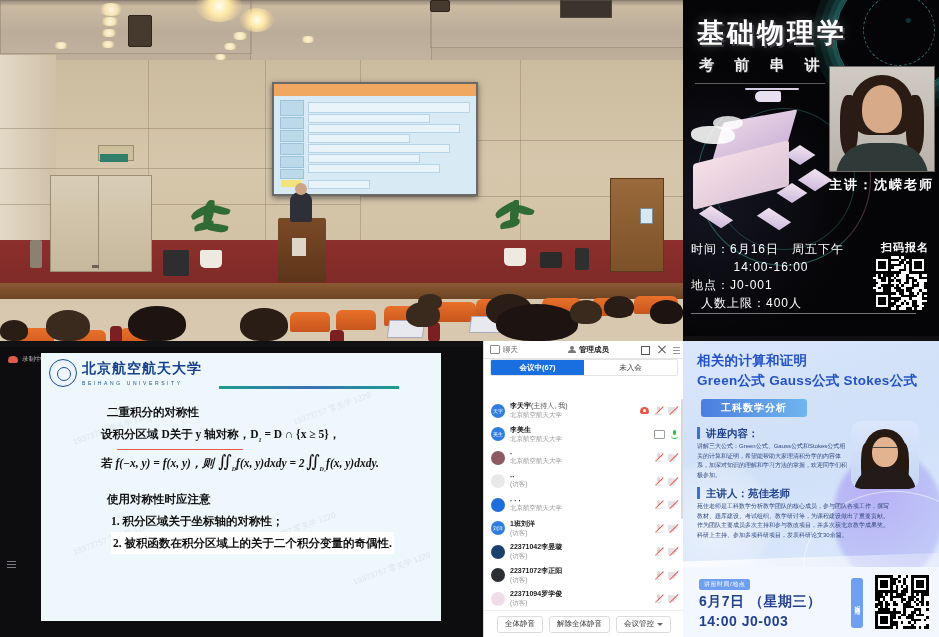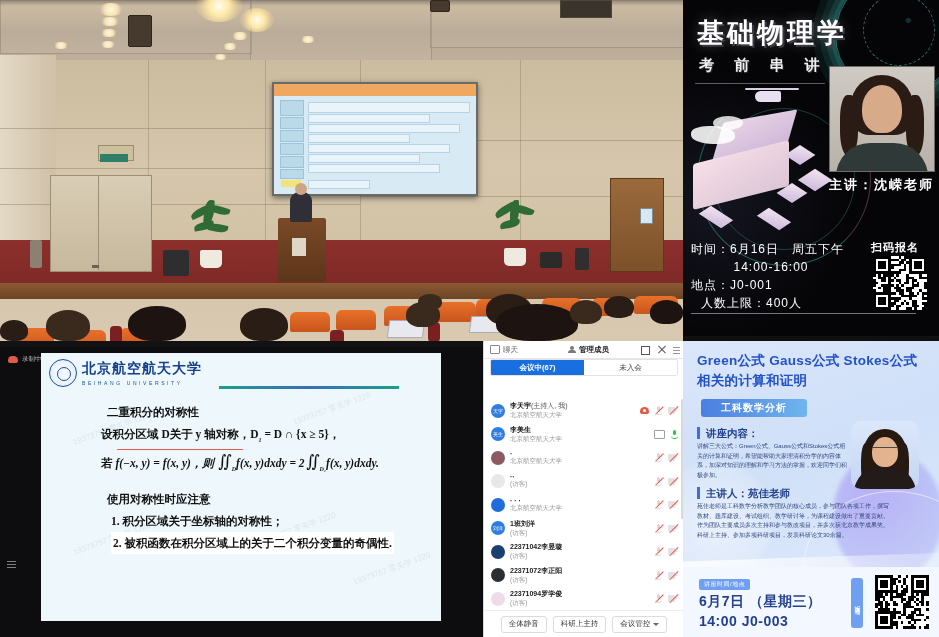--- a/index.html
+++ b/index.html
@@ -88,21 +88,21 @@
   .pd-heli{position:absolute;left:58px;top:-6px;width:54px;height:18px;}
   .pd-heli .body{position:absolute;left:10px;top:5px;width:26px;height:11px;border-radius:8px 3px 3px 8px;background:#e8dff0;}
   .pd-heli .rot{position:absolute;left:0;top:2px;width:54px;height:2px;background:#d8cfe4;border-radius:2px;}
   .pd-arc{position:absolute;left:14px;top:92px;width:172px;height:172px;border-radius:50%;
       border:1px solid rgba(70,190,175,.45);border-top-color:transparent;border-right-color:rgba(190,120,160,.4);}
   .pd-arc2{position:absolute;left:30px;top:108px;width:140px;height:140px;border-radius:50%;
       border:1px solid rgba(70,190,175,.3);}
   .pd-info{position:absolute;left:8px;top:240px;width:160px;color:#fff;font-size:12px;line-height:18px;letter-spacing:1px;}
   .pd-info .c{text-align:center;}
   .pd-infoline{position:absolute;left:8px;top:313px;width:225px;height:1px;background:rgba(255,255,255,.45);}
-  .pd-qrlabel{position:absolute;right:10px;top:240px;width:58px;text-align:left;color:#fff;font-size:11px;font-weight:700;letter-spacing:1px;}
+  .pd-qrlabel{position:absolute;right:10px;top:240px;width:58px;text-align:right;color:#fff;font-size:11px;font-weight:700;letter-spacing:1px;}
   .qr{background:#fff;position:relative;}
   .qr i{position:absolute;background:#000;display:block;}
   .qr .fp{position:absolute;border:3px solid #000;background:#fff;}
   .qr .fp::after{content:"";position:absolute;left:2px;top:2px;right:2px;bottom:2px;background:#000;}
 
   
   .meet{position:absolute;left:0;top:341px;width:483px;height:296px;background:#0d0d0f;overflow:hidden;}
   .meet .sharebar{position:absolute;left:0;top:0;width:483px;height:6px;background:#121214;}
   .slide{position:absolute;left:41px;top:12px;width:400px;height:268px;background:#eef7fb;overflow:hidden;}
   .slide .logo-row{position:absolute;left:8px;top:6px;display:flex;align-items:center;gap:5px;}
@@ -770,37 +770,37 @@
         </div>
         <div class="prow"></div>
       </div>
     <div class="scrollbar"></div>
 
     <div class="pbottom" id="panel-footer">
         <div class="pbtn">
           <span>全体静音</span>
         </div>
         <div class="pbtn">
-          <span>科研上主持</span>
+          <span>解除全体静音</span>
         </div>
         <div class="pbtn">
           <span>会议管控</span>
           <span class="caret"></span>
         </div>
       </div>
   </div>
 
   <div class="poster-blue">
     <div class="pb-blob" style="left:150px;top:110px;width:110px;height:130px;background:radial-gradient(circle at 35% 30%,rgba(173,160,245,.75),rgba(150,170,240,.35));"></div>
     <div class="pb-blob" style="left:-30px;top:120px;width:120px;height:120px;background:radial-gradient(circle,rgba(255,255,255,.55),rgba(220,232,255,0));"></div>
     <div style="position:absolute;left:120px;top:150px;width:180px;height:150px;border-radius:50%;border:1px solid rgba(255,255,255,.55);"></div>
 
     <div class="pb-title">
+      <div>相关的计算和证明</div>
       <div>Green公式 Gauss公式 Stokes公式</div>
-      <div>相关的计算和证明</div>
     </div>
     <div class="pb-chip">工科数学分析</div>
 
     <div class="pb-h" style="left:14px;top:86px;">讲座内容：</div>
     <div class="pb-p" style="left:14px;top:101px;width:152px;">讲解三大公式：Green公式、Gauss公式和Stokes公式相关的计算和证明，希望能帮助大家理清积分学的内容体系，加深对知识的理解和学习方法的掌握，欢迎同学们积极参加。</div>
 
     <div class="pb-h" style="left:14px;top:146px;">主讲人：苑佳老师</div>
     <div class="pb-p" style="left:14px;top:161px;width:196px;">苑佳老师是工科数学分析教学团队的核心成员，参与团队各项工作，撰写教材、题库建设、考试组织、教学研讨等，为课程建设做出了重要贡献。作为团队主要成员多次主持和参与教改项目，并多次获北京教学成果奖。科研上主持、参加多项科研项目，发表科研论文30余篇。</div>
 
     <div class="pb-photo">

